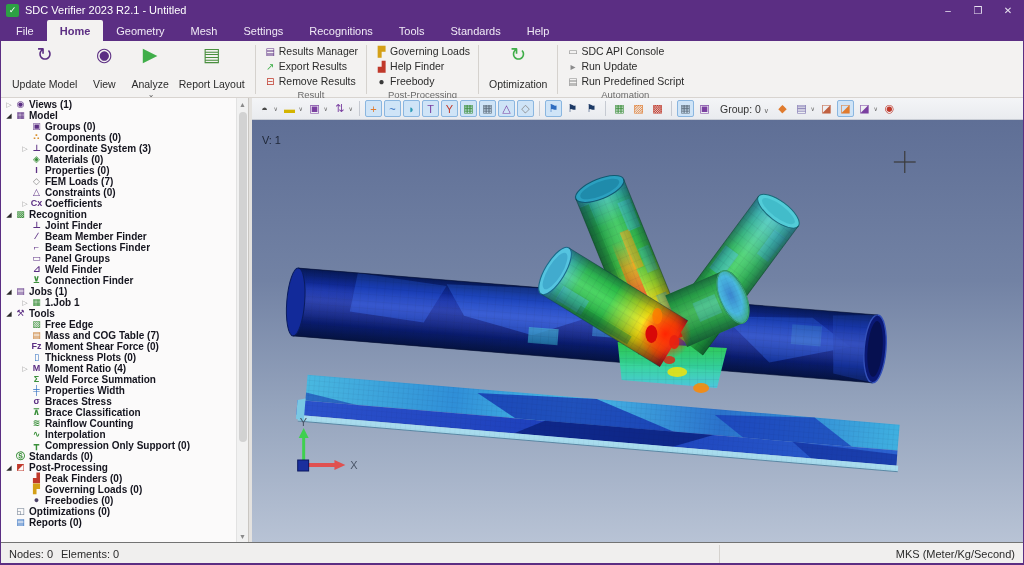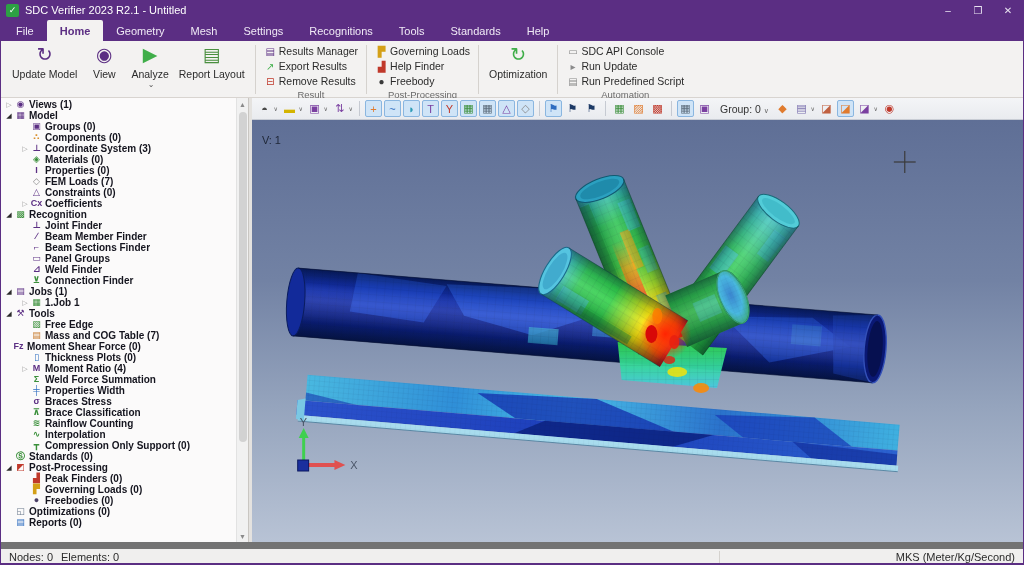--- a/index.html
+++ b/index.html
@@ -17,21 +17,21 @@
   .mtab.active{background:#f3f2f1;color:#5b2e83;font-weight:bold;border-radius:2px 2px 0 0;}
   
   .ribbon{height:57px;background:#f3f2f1;border-bottom:1px solid #d8d4d0;display:flex;align-items:stretch;padding:1px 2px 0 2px;}
   .rgroup{display:flex;flex-direction:column;padding:0 4px;}
   .rdivider{width:1px;background:#d5d2ce;margin:3px 1px;}
   .rbody{flex:1;display:flex;align-items:stretch;}
   .rbody.small{flex-direction:column;justify-content:flex-start;align-items:flex-start;padding-top:2px;}
   .rcaption{font-size:9.5px;color:#6a6a6a;text-align:center;height:12px;line-height:12px;}
   .rbtn-large{display:flex;flex-direction:column;align-items:center;justify-content:flex-start;padding:1px 5px;min-width:44px;cursor:default;}
   .rbtn-large .ric{font-size:19px;line-height:24px;height:24px;}
-  .rbtn-large .rlab{font-size:10.5px;color:#2b2b2b;white-space:nowrap;margin-top:1px;}
+  .rbtn-large .rlab{font-size:10.5px;color:#2b2b2b;white-space:nowrap;margin-top:11px;}
   .rbtn-small{display:flex;align-items:center;height:14px;margin:0 0 1px 0;padding:0 3px;cursor:default;white-space:nowrap;}
   .rbtn-small .ric{font-size:10px;width:13px;text-align:center;}
   .rbtn-small .rlab{font-size:10.5px;color:#2b2b2b;margin-left:2px;}
   .chev{font-size:8px;color:#555;margin-left:2px;}
   
   .mainrow{display:flex;height:444px;}
   .treepanel{width:248px;background:#fbfafa;border-right:1px solid #c9c6c2;position:relative;overflow:hidden;}
   .treelist{position:absolute;left:0;top:1px;right:12px;bottom:0;overflow:hidden;}
   .tree-row{display:flex;align-items:center;height:11px;cursor:default;white-space:nowrap;}
   .texp{width:10px;font-size:7px;text-align:center;flex:none;}
@@ -49,21 +49,21 @@
   .tbtn.active{background:#cfe4f7;border-color:#8ab6e0;}
   .tbtn .dd{position:absolute;right:-6px;font-size:6px;color:#666;}
   .tbtn.hasdd{margin-right:7px;}
   .tb-sep{width:1px;height:15px;background:#c6cad2;margin:0 4px;flex:none;}
   .tgroup{font-size:10.5px;color:#333;margin:0 4px 0 6px;white-space:nowrap;flex:none;}
   .tgroup .dd2{font-size:7px;color:#666;margin-left:3px;}
   
   .viewport{flex:1;position:relative;background:linear-gradient(#5f6f96 0%,#7282a4 38%,#95a4bd 68%,#b8c3d5 100%);overflow:hidden;}
   .viewport svg{position:absolute;inset:0;}
   
-  .statusbar{height:23px;background:#f0efee;border-top:7px solid #737373;display:flex;align-items:center;font-size:11px;color:#2b2b2b;position:relative;}
+  .statusbar{height:23px;background:#f0efee;border-top:1px solid #737373;display:flex;align-items:center;font-size:11px;color:#2b2b2b;position:relative;}
   .sb-left{padding-left:8px;display:flex;gap:8px;}
   .sb-div{position:absolute;left:718px;top:2px;bottom:2px;width:1px;background:#d5d2ce;}
   .sb-right{margin-left:auto;padding-right:8px;}
 </style>
 </head>
 <body>
 
 <div class="window">
 
   <div class="titlebar">
@@ -283,21 +283,21 @@
           <div class="tree-row" style="padding-left: 19px;">
             <span class="texp" style="color: rgb(154, 154, 154);"></span>
             <span class="tico" style="color: rgb(58, 143, 58);">▧</span>
             <span class="tlab">Free Edge</span>
           </div>
           <div class="tree-row" style="padding-left: 19px;">
             <span class="texp" style="color: rgb(154, 154, 154);"></span>
             <span class="tico" style="color: rgb(199, 123, 46);">▤</span>
             <span class="tlab">Mass and COG Table (7)</span>
           </div>
-          <div class="tree-row" style="padding-left: 1px;">
+          <div class="tree-row" style="padding-left: 19px;">
             <span class="texp" style="color: rgb(154, 154, 154);"></span>
             <span class="tico" style="color: rgb(91, 46, 131);">Fz</span>
             <span class="tlab">Moment Shear Force (0)</span>
           </div>
           <div class="tree-row" style="padding-left: 19px;">
             <span class="texp" style="color: rgb(154, 154, 154);"></span>
             <span class="tico" style="color: rgb(45, 108, 192);">▯</span>
             <span class="tlab">Thickness Plots (0)</span>
           </div>
           <div class="tree-row" style="padding-left: 19px;">

